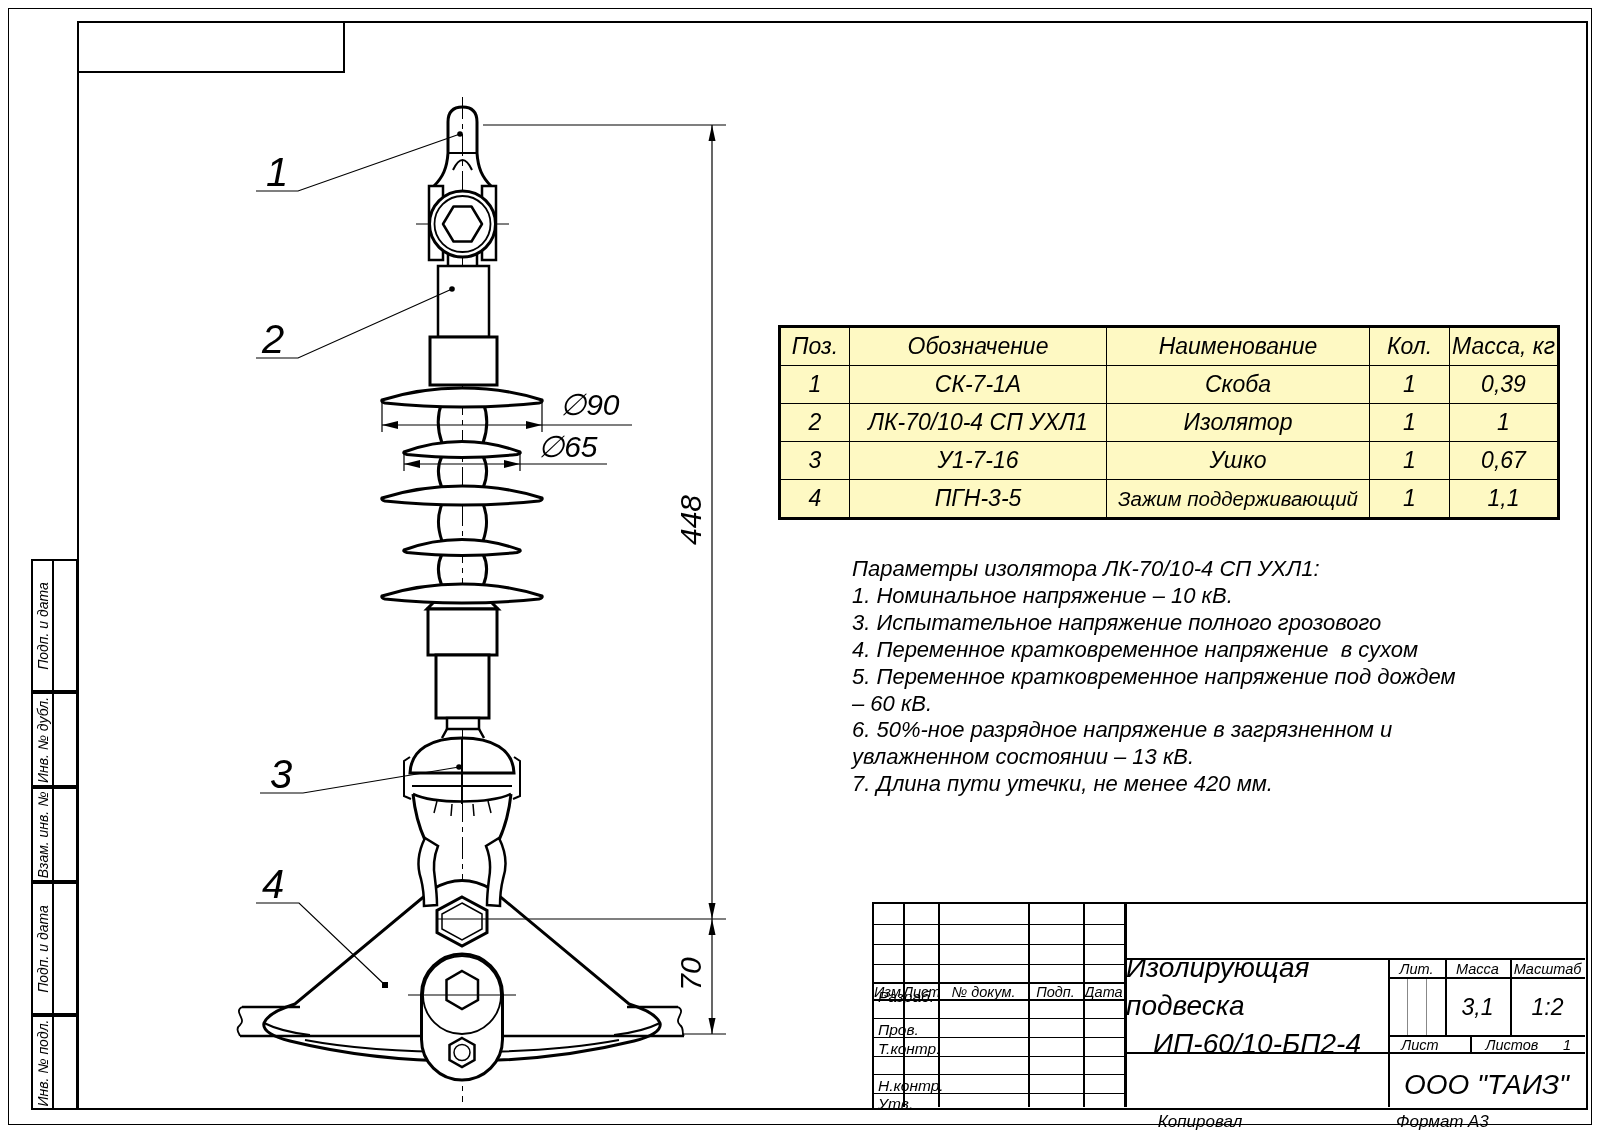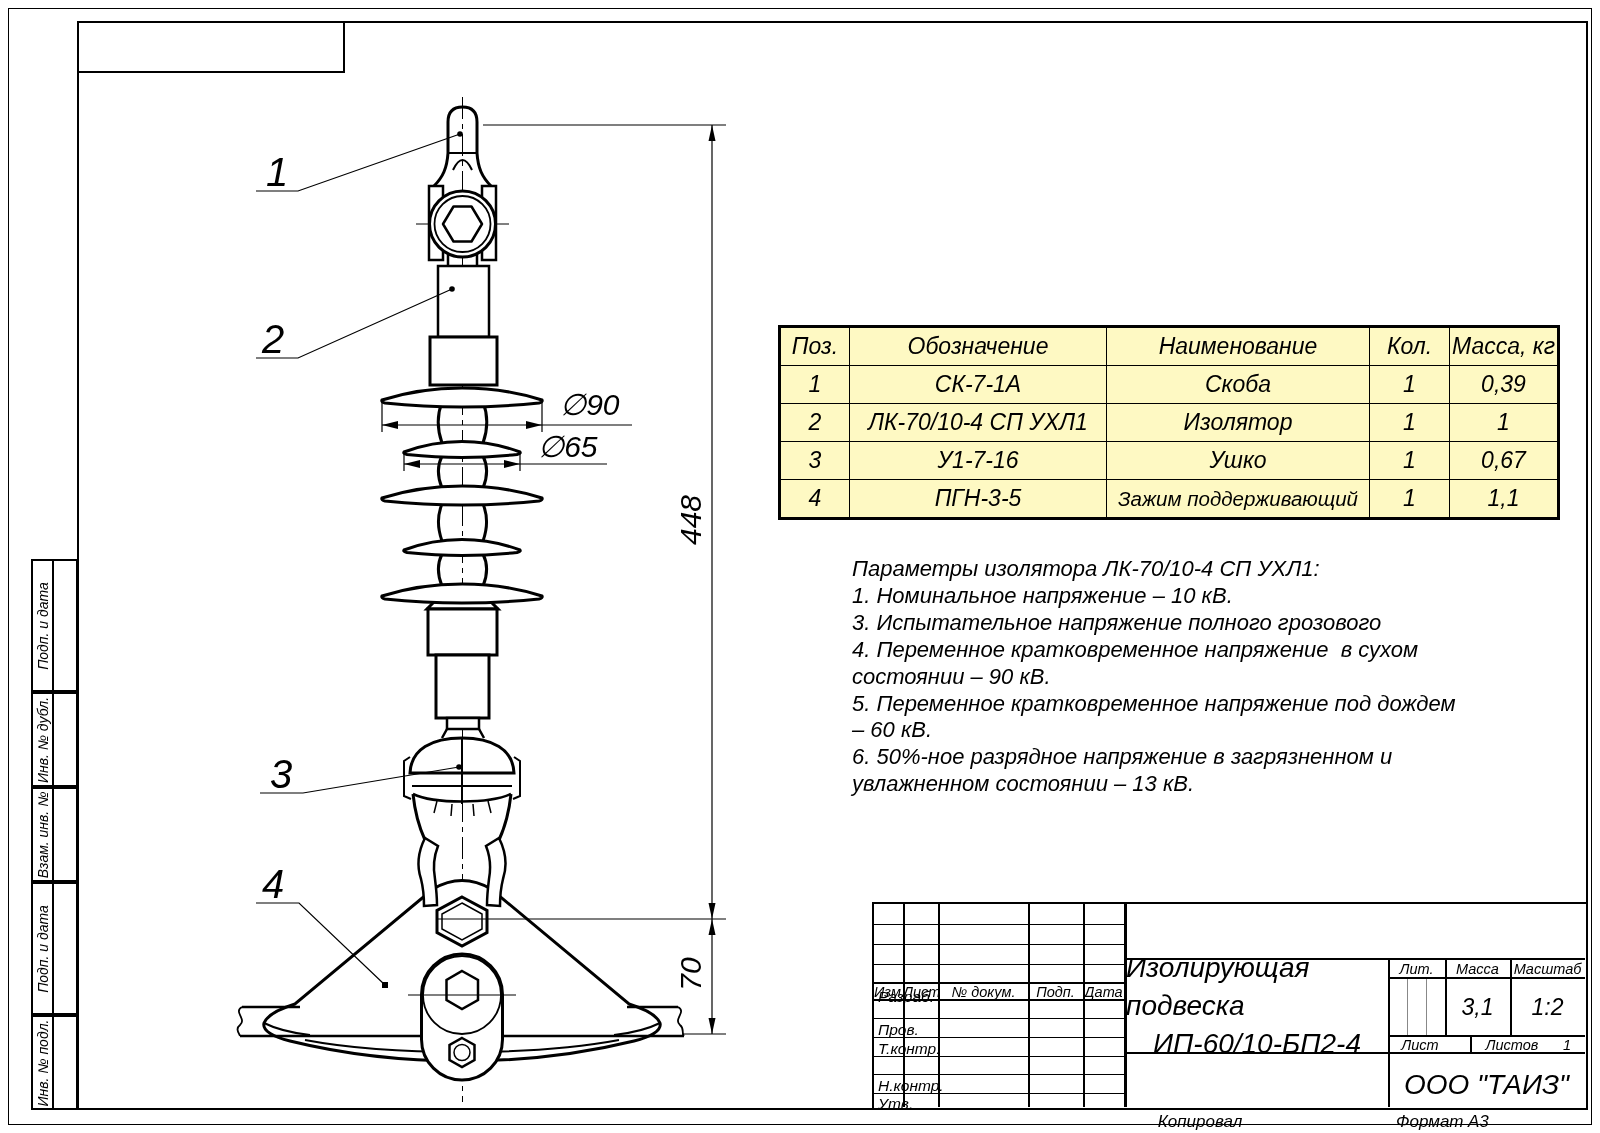--- a/index.html
+++ b/index.html
@@ -231,25 +231,25 @@
     <td>1,1</td>
   </tr>
 </tbody>
   </table>
 
 <div id="parameters">
   <div class="param-line">Параметры изолятора ЛК-70/10-4 СП УХЛ1:</div>
   <div class="param-line">1. Номинальное напряжение – 10 кВ.</div>
   <div class="param-line">3. Испытательное напряжение полного грозового</div>
   <div class="param-line">4. Переменное кратковременное напряжение  в сухом</div>
-  <div class="param-line">состоянии – 90 кВ.</div>
   <div class="param-line">5. Переменное кратковременное напряжение под дождем</div>
   <div class="param-line">– 60 кВ.</div>
   <div class="param-line">6. 50%-ное разрядное напряжение в загрязненном и</div>
   <div class="param-line">увлажненном состоянии – 13 кВ.</div>
+  <div class="param-line">7. Длина пути утечки, не менее 420 мм.</div>
 </div>
 
 <div class="abs" id="title-block">
 
   <div class="tb-line" style="left:29px;top:0;width:1.5px;height:203px;"></div>
   <div class="tb-line" style="left:64px;top:0;width:2px;height:203px;"></div>
   <div class="tb-line" style="left:154px;top:0;width:2px;height:203px;"></div>
   <div class="tb-line" style="left:209px;top:0;width:2px;height:203px;"></div>
   <div class="tb-line" style="left:250px;top:0;width:2.5px;height:203px;"></div>
 

